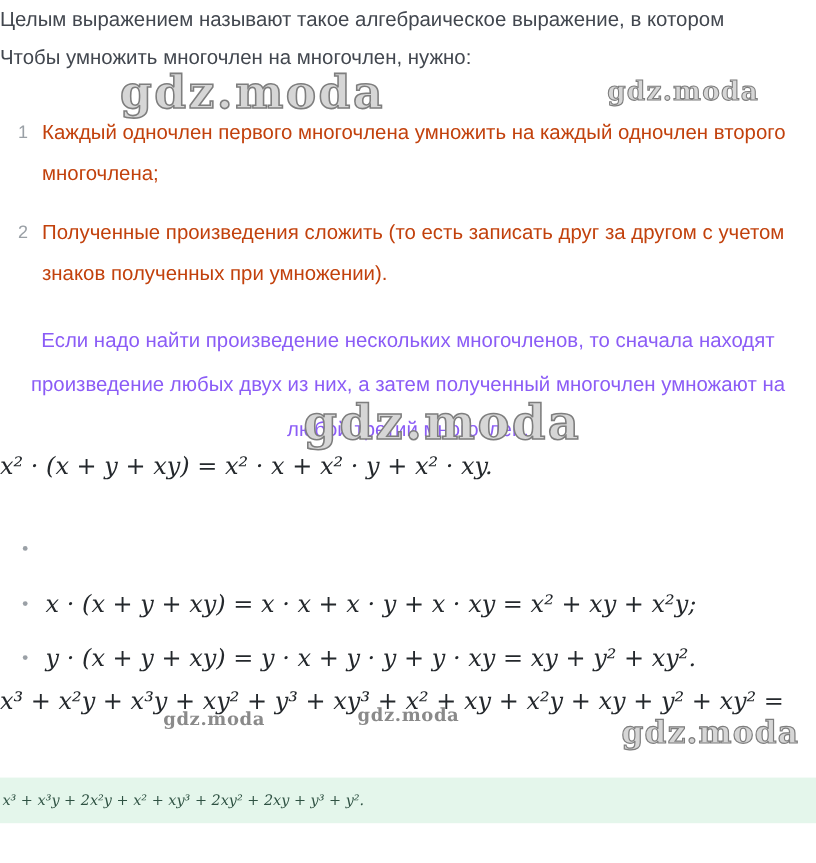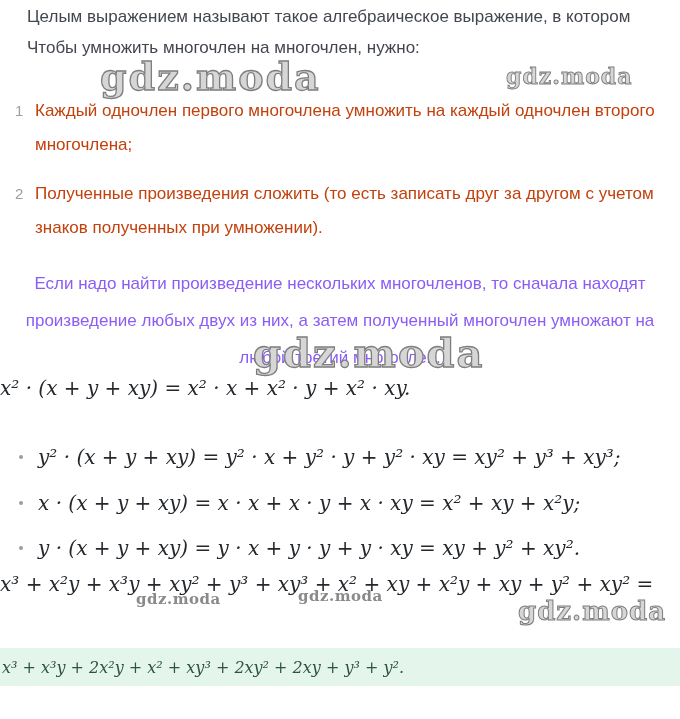--- a/index.html
+++ b/index.html
@@ -5,21 +5,21 @@
   * { margin:0; padding:0; box-sizing:border-box; }
   html,body { background:#ffffff; }
   .page {
     position:relative;
     width:680px; height:719px;
     background:#ffffff;
     font-family:"Liberation Sans", sans-serif;
     color:#42474f;
     overflow:hidden;
   }
-  .para { position:absolute; left:0; width:680px; font-size:17px; color:#42474f;padding-left:27px; }
+  .para { position:absolute; left:0; width:680px; font-size:17px; color:#42474f; }
   .intro-line-1 { top:7px; white-space:nowrap; }
   .intro-line-2 { top:38px; white-space:nowrap; }
 
   .steps { position:absolute; top:94px; left:0; width:680px; }
   .step { display:flex; align-items:flex-start; }
   .step + .step { margin-top:15px; }
   .step-num {
     width:20px; margin-left:15px; flex:none;
     font-size:15px; line-height:34px; color:#9aa0a6; text-align:left;
   }
@@ -50,21 +50,21 @@
     background:#9aa0a6;
   }
   .mb { position:absolute; }
 
   .answer-band {
     position:absolute; top:648px; left:0; width:680px; height:38px;
     display:flex; align-items:center; padding-left:2px;
   }
   .answer-band .answer-text {
     font-family:"DejaVu Serif", serif; font-style:italic;
-    font-size:16px; white-space:nowrap;
+    font-size:12px; white-space:nowrap;
   }
 
   .wm {
     position:absolute;
     font-family:"DejaVu Serif", serif; font-weight:700;
     white-space:nowrap; pointer-events:none;
   }
   .wm-outline {
     color:#d6d6d6;
     -webkit-text-stroke:1.3px #7e7e7e;
@@ -101,21 +101,20 @@
   </div>
 
   <div class="paragraph2">Если надо найти произведение нескольких многочленов, то сначала находят произведение любых двух из них, а затем полученный многочлен умножают на любой третий многочлен.</div>
 
   <span class="wm wm-outline wm3">gdz.moda</span>
 
   <div class="math m1">x² · (x + y + xy) = x² · x + x² · y + x² · xy.</div>
 
   <div class="math mb b1">
     <span class="bullet-dot"></span>
-    <span>y² · (x + y + xy) = y² · x + y² · y + y² · xy = xy² + y³ + xy³;</span>
   </div>
   <div class="math mb b3">
     <span class="bullet-dot"></span>
     <span>y · (x + y + xy) = y · x + y · y + y · xy = xy + y² + xy².</span>
   </div>
   <div class="math mb b2">
     <span class="bullet-dot"></span>
     <span>x · (x + y + xy) = x · x + x · y + x · xy = x² + xy + x²y;</span>
   </div>
 

